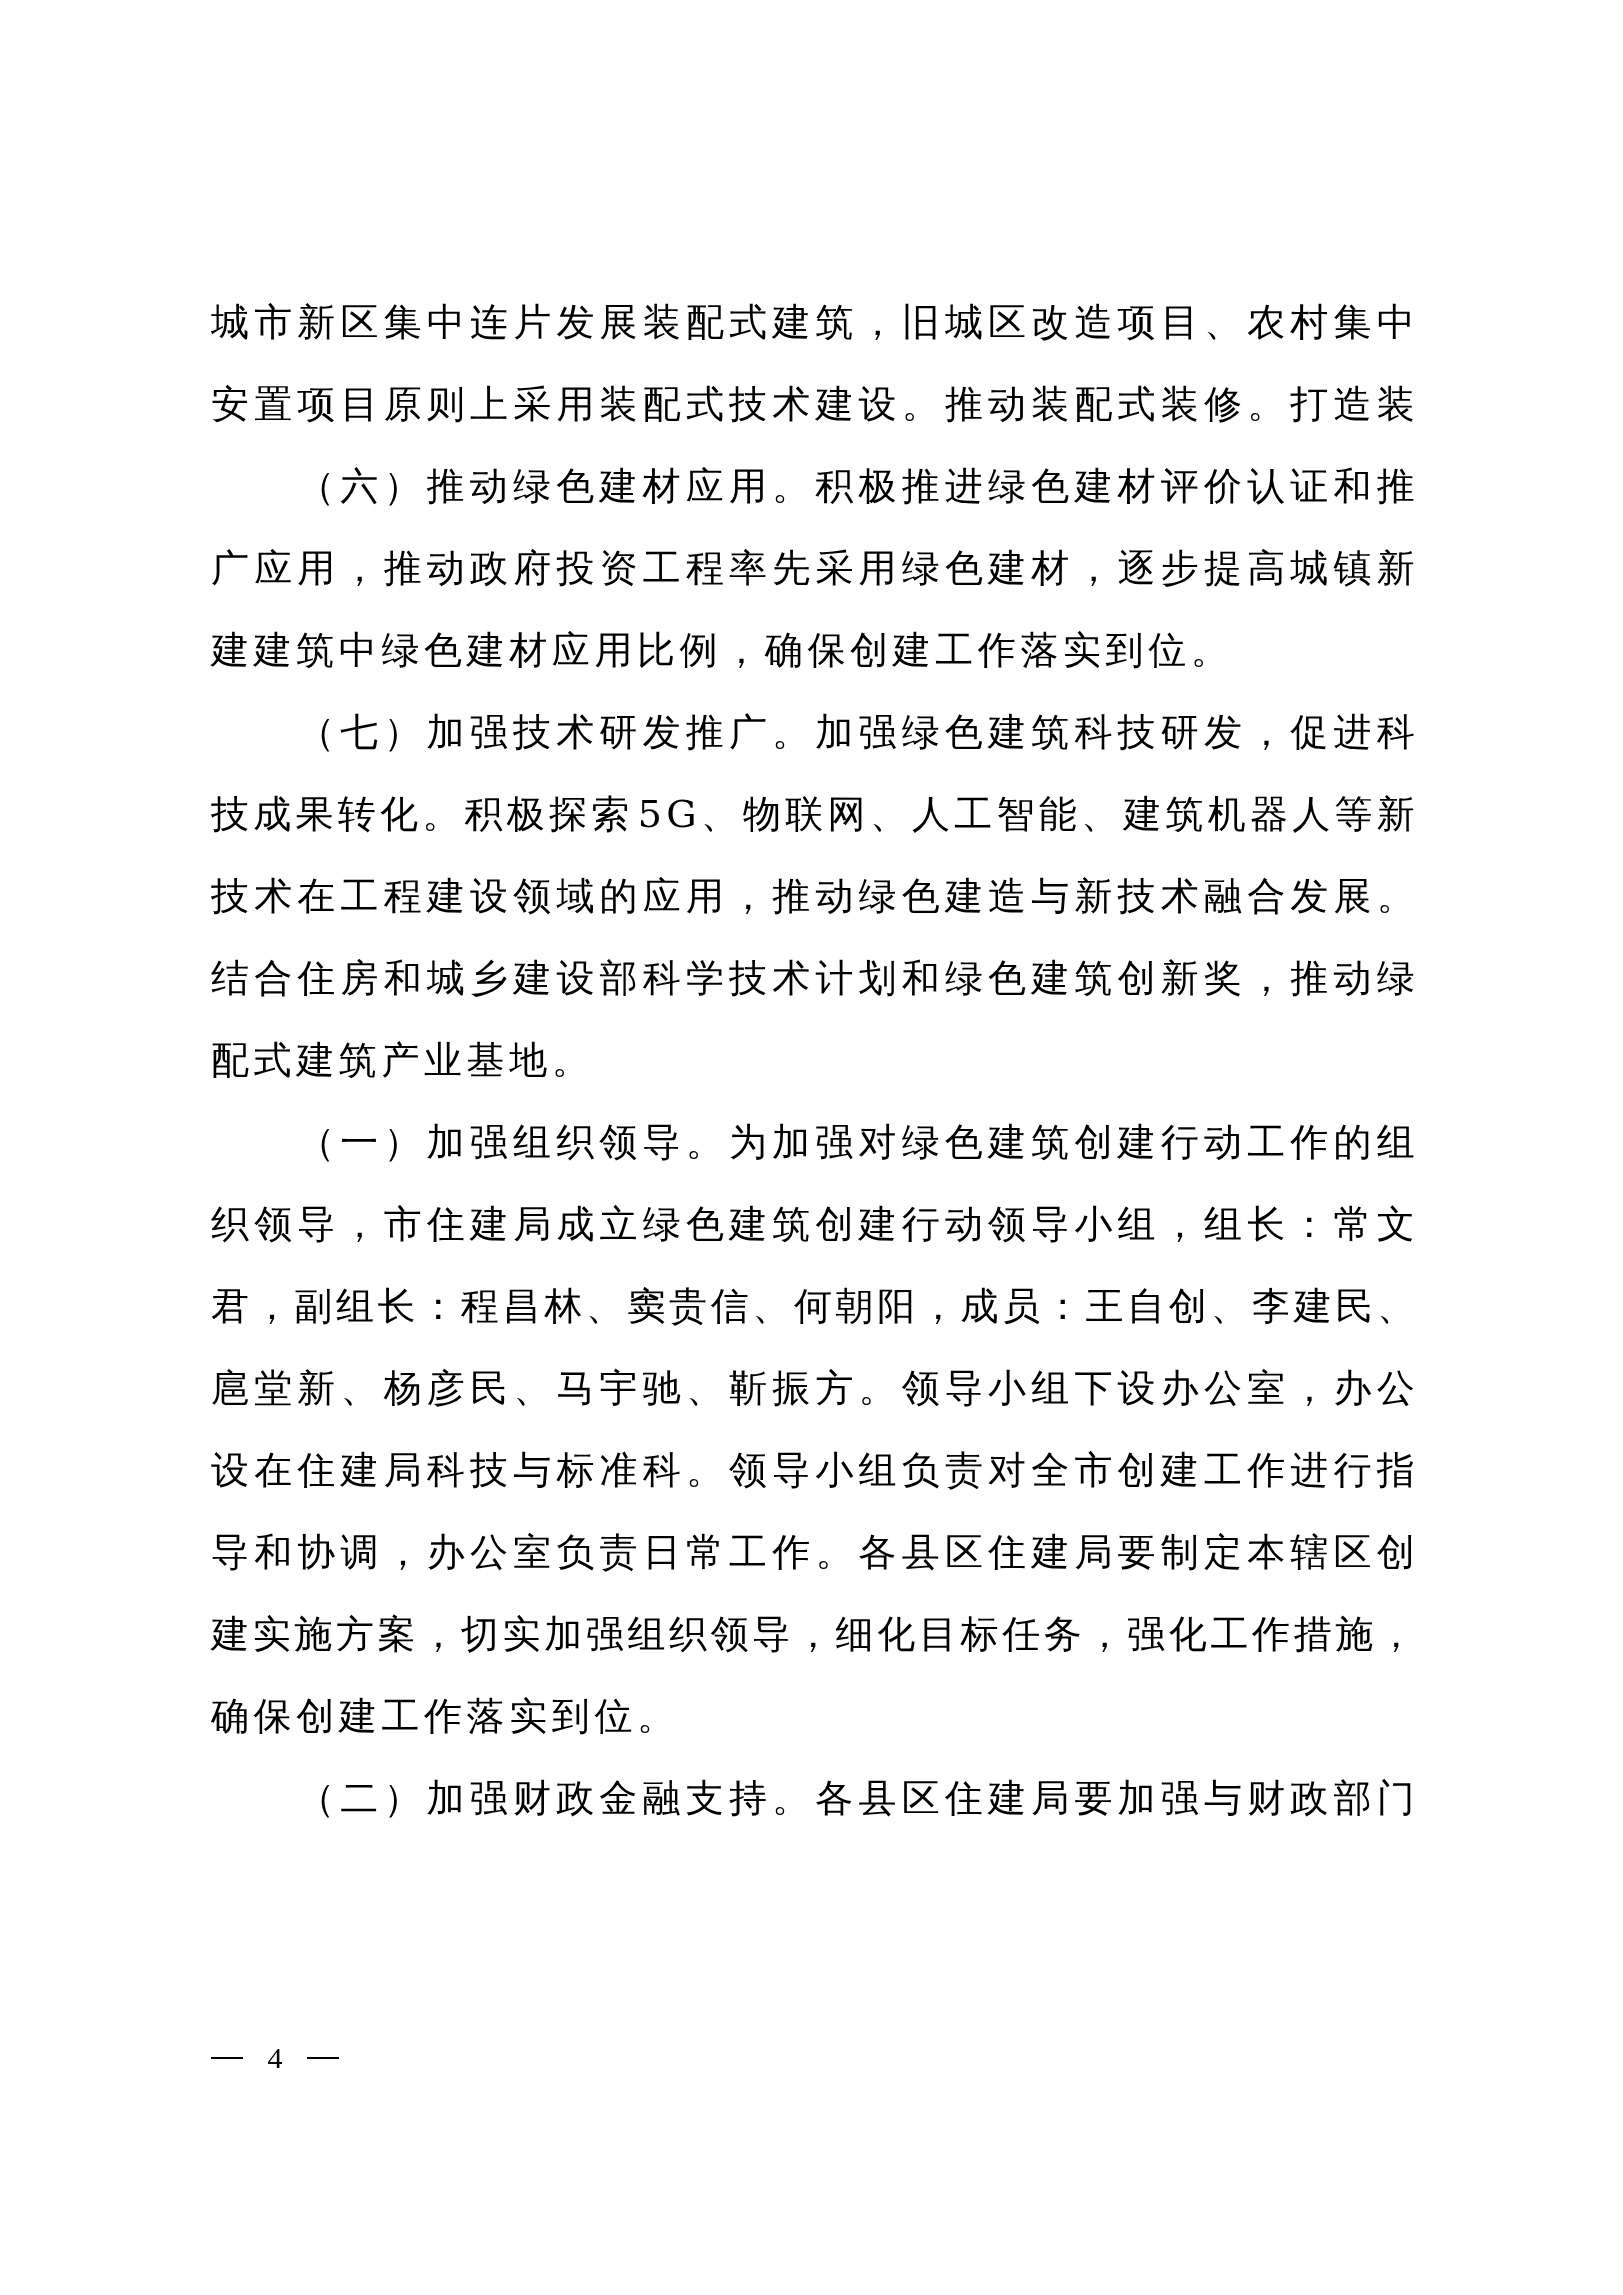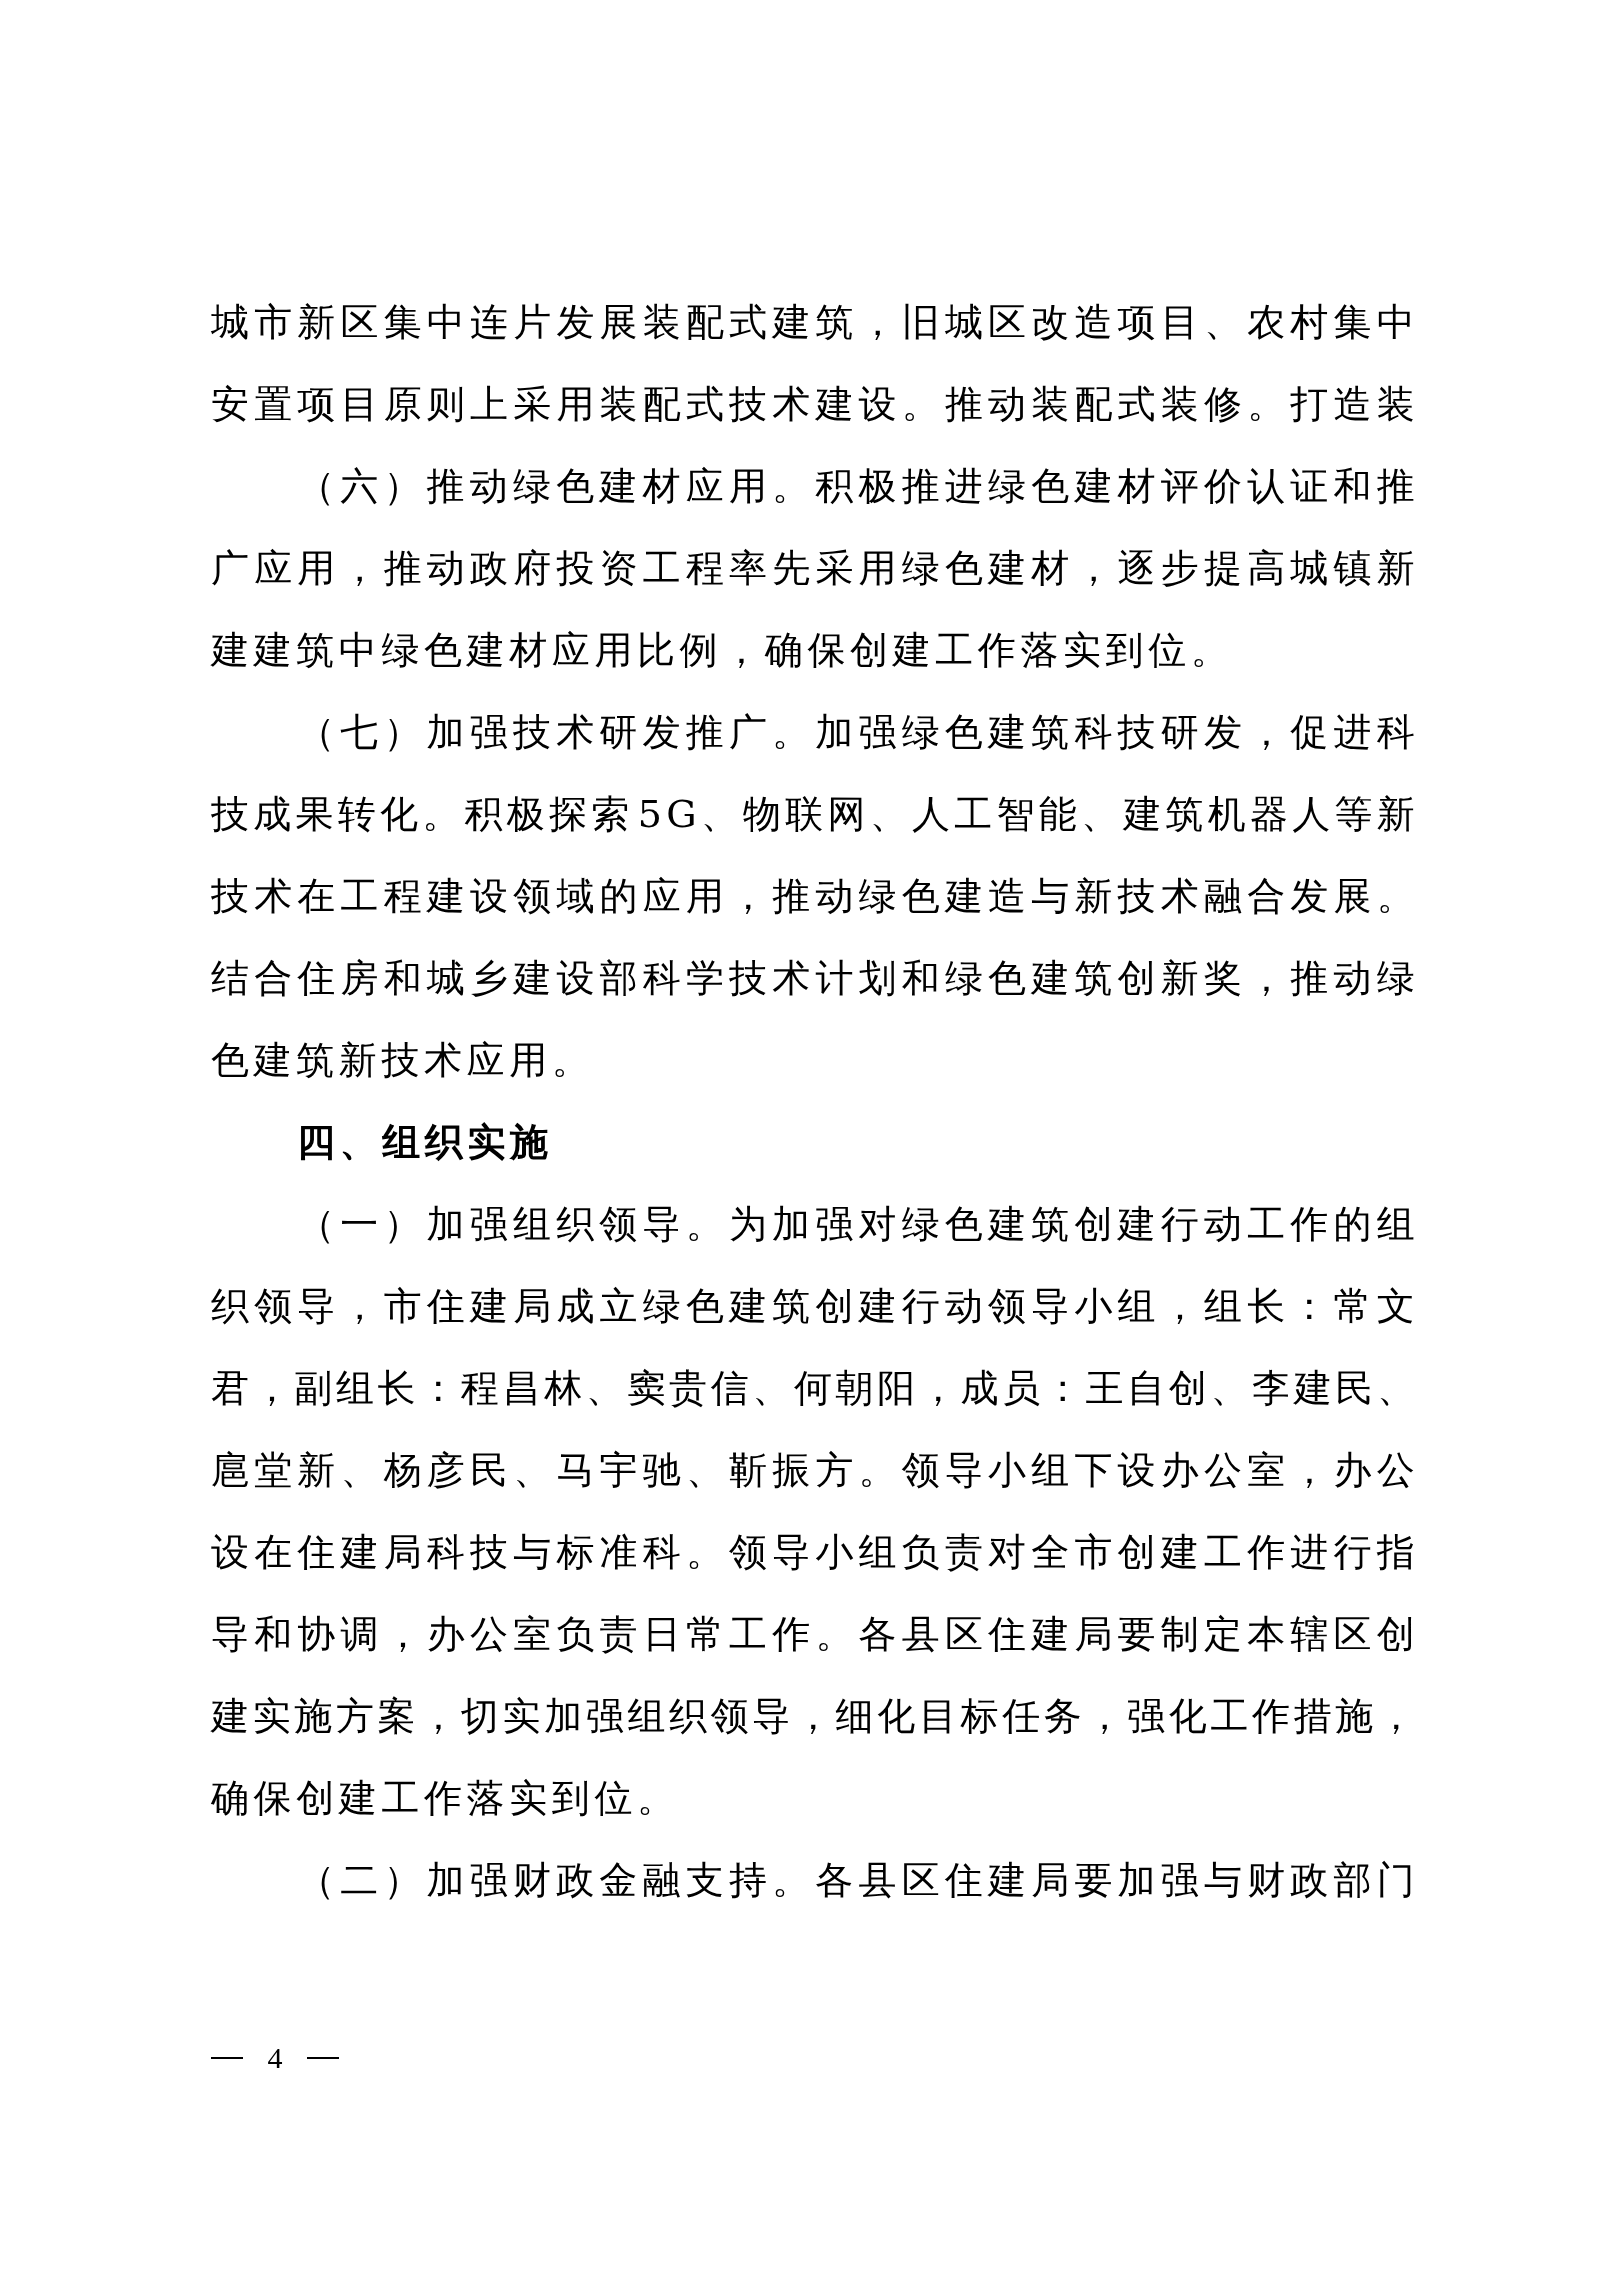--- a/index.html
+++ b/index.html
@@ -338,26 +338,23 @@
             <span>筑</span>
             <span>创</span>
             <span>新</span>
             <span>奖</span>
             <span>，</span>
             <span>推</span>
             <span>动</span>
             <span>绿</span>
           </span>
         </span>
-      <span class="line last">色建筑新技术应用。</span>
+      <span class="line last">配式建筑产业基地。</span>
     </div>
 
-    <div>
-      <span class="line heading">四、组织实施</span>
-    </div>
 
     <div>
       <span class="line indent">
           <span style="display: flex; justify-content: space-between; letter-spacing: 0px;">
             <span>（</span>
             <span>一</span>
             <span>）</span>
             <span>加</span>
             <span>强</span>
             <span>组</span>

